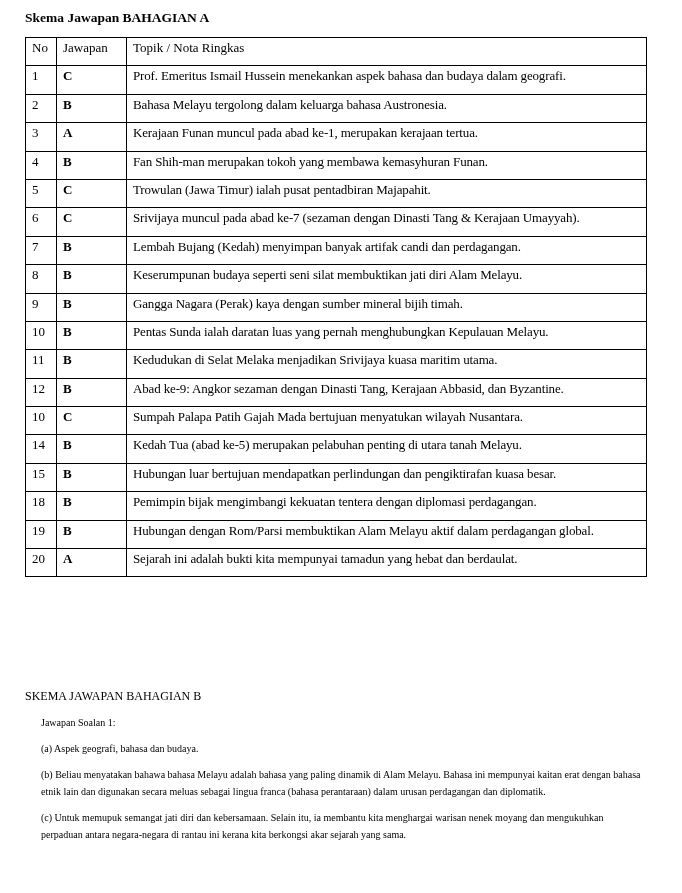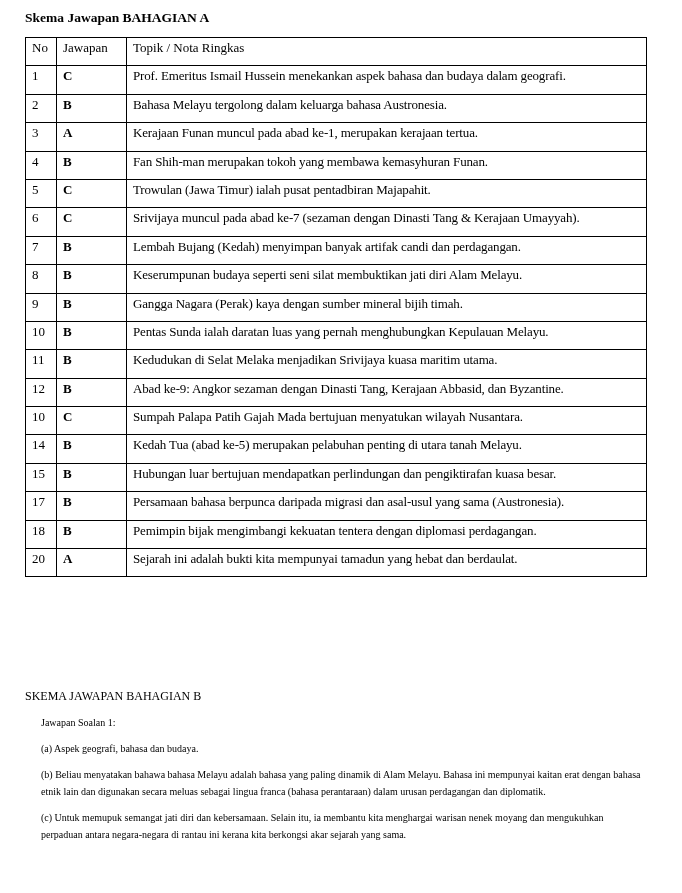--- a/index.html
+++ b/index.html
@@ -166,28 +166,28 @@
         <td>14</td>
         <td class="ans">B</td>
         <td class="topic">Kedah Tua (abad ke-5) merupakan pelabuhan penting di utara tanah Melayu.</td>
       </tr>
       <tr>
         <td>15</td>
         <td class="ans">B</td>
         <td class="topic">Hubungan luar bertujuan mendapatkan perlindungan dan pengiktirafan kuasa besar.</td>
       </tr>
       <tr>
-        <td>17</td>
-        <td class="ans">B</td>
-        <td class="topic">Persamaan bahasa berpunca daripada migrasi dan asal-usul yang sama (Austronesia).</td>
-      </tr>
-      <tr>
         <td>18</td>
         <td class="ans">B</td>
         <td class="topic">Pemimpin bijak mengimbangi kekuatan tentera dengan diplomasi perdagangan.</td>
+      </tr>
+      <tr>
+        <td>19</td>
+        <td class="ans">B</td>
+        <td class="topic">Hubungan dengan Rom/Parsi membuktikan Alam Melayu aktif dalam perdagangan global.</td>
       </tr>
       <tr>
         <td>20</td>
         <td class="ans">A</td>
         <td class="topic">Sejarah ini adalah bukti kita mempunyai tamadun yang hebat dan berdaulat.</td>
       </tr>
     </tbody>
 </table>
 
 <div class="section-b">

